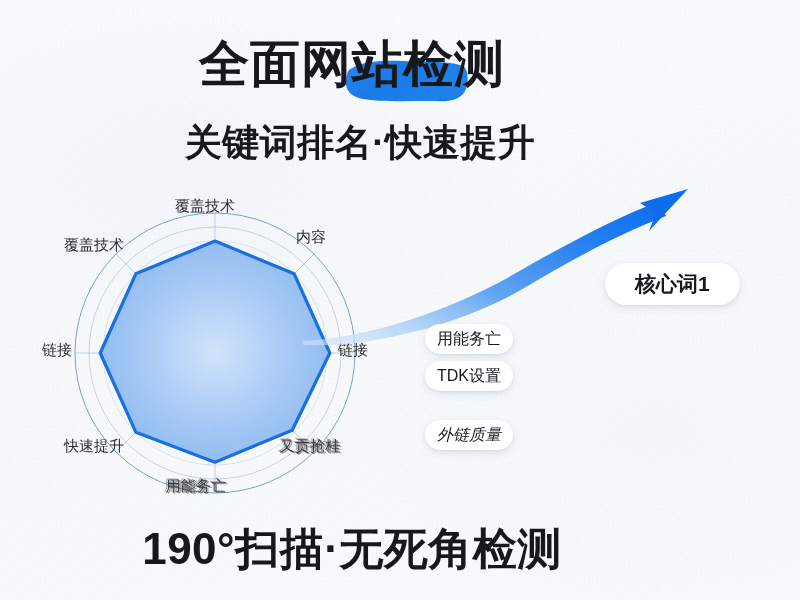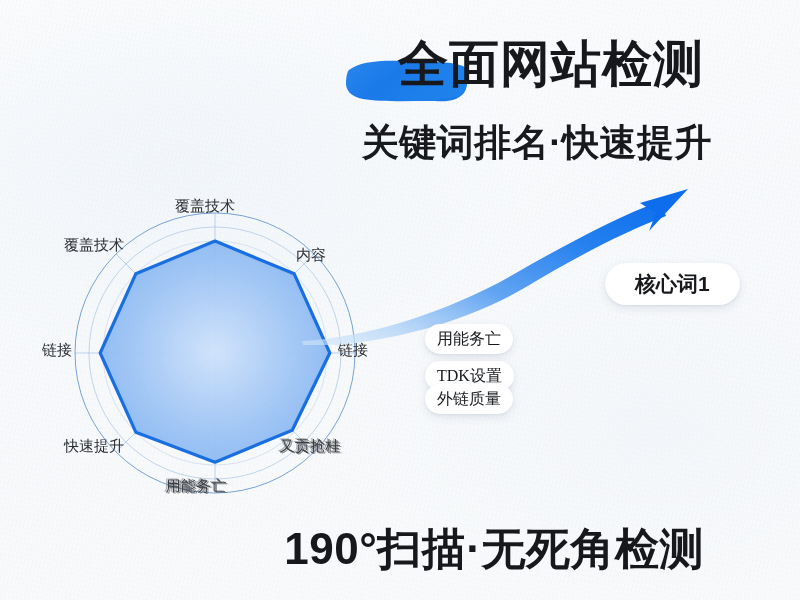--- a/index.html
+++ b/index.html
@@ -32,21 +32,21 @@
       repeating-linear-gradient(102deg, rgba(170,185,200,0.035) 0px, rgba(170,185,200,0.035) 1px, rgba(255,255,255,0) 1px, rgba(255,255,255,0) 4px),
       repeating-linear-gradient(12deg, rgba(160,178,198,0.028) 0px, rgba(160,178,198,0.028) 1px, rgba(255,255,255,0) 1px, rgba(255,255,255,0) 5px);
     opacity: .9;
   }
 
   
   .headline-wrap {
     position: absolute;
     left: 0;
     width: 704px;
-    text-align: right;
+    text-align: center;
     text-decoration: underline;
   }
   #title-row { top: 34px; }
   #title-text {
     position: relative;
     display: inline-block;
     font-size: 50px;
     line-height: 60px;
     font-weight: bold;
     color: #16181c;
@@ -120,22 +120,22 @@
     white-space: nowrap;
   }
   .pill-small {
     height: 30px;
     padding: 0 12px;
     font-size: 16px;
     font-weight: 500;
     left: 425px;
   }
   #pill-crawl { top: 324px; }
-  #pill-tdk   { top: 361px; font-family: Liberation Serif, serif; }
-  #pill-link  { top: 384px; }
+  #pill-tdk   { top: 361px; }
+  #pill-link  { top: 420px; font-style: italic; }
 
   .pill-big {
     height: 42px;
     padding: 0 30px;
     font-size: 21px;
     font-weight: bold;
     left: 605px;
   }
   #pill-kw1 { top: 263px; }
   #pill-kw2 { top: 333px; }
@@ -206,21 +206,21 @@
           <line x1="175" y1="160" x2="175.00" y2="300.00" stroke="#7ba6d4" stroke-width="0.8" opacity="0.6"></line>
           <line x1="175" y1="160" x2="76.01" y2="258.99" stroke="#7ba6d4" stroke-width="0.8" opacity="0.6"></line>
           <line x1="175" y1="160" x2="35.00" y2="160.00" stroke="#7ba6d4" stroke-width="0.8" opacity="0.6"></line>
           <line x1="175" y1="160" x2="76.01" y2="61.01" stroke="#7ba6d4" stroke-width="0.8" opacity="0.6"></line>
           <path d="M175.00,48.00 L254.20,80.80 L289.80,160.00 L252.22,237.22 L175.00,269.20 L95.80,239.20 L60.20,160.00 L95.80,80.80 Z" fill="url(#radarFill)" stroke="#1a6fe0" stroke-width="3.2" stroke-linejoin="round"></path>
         </g>
     </svg>
 
     <div class="radar-label" style="left:135px; top:3px;">覆盖技术</div>
 
-    <div class="radar-label" style="left:256px; top:52px;">内容</div>
+    <div class="radar-label" style="left:256px; top:34px;">内容</div>
 
     <div class="radar-label" style="left:298px; top:147px;">链接</div>
 
     <div class="radar-label garbled" style="left:240px; top:243px;">又贡抢桂</div>
 
     <div class="radar-label garbled" style="left:126px; top:283px;">用能务亡</div>
 
     <div class="radar-label" style="left:24px; top:243px;">快速提升</div>
 
     <div class="radar-label" style="left:2px; top:147px;">链接</div>

